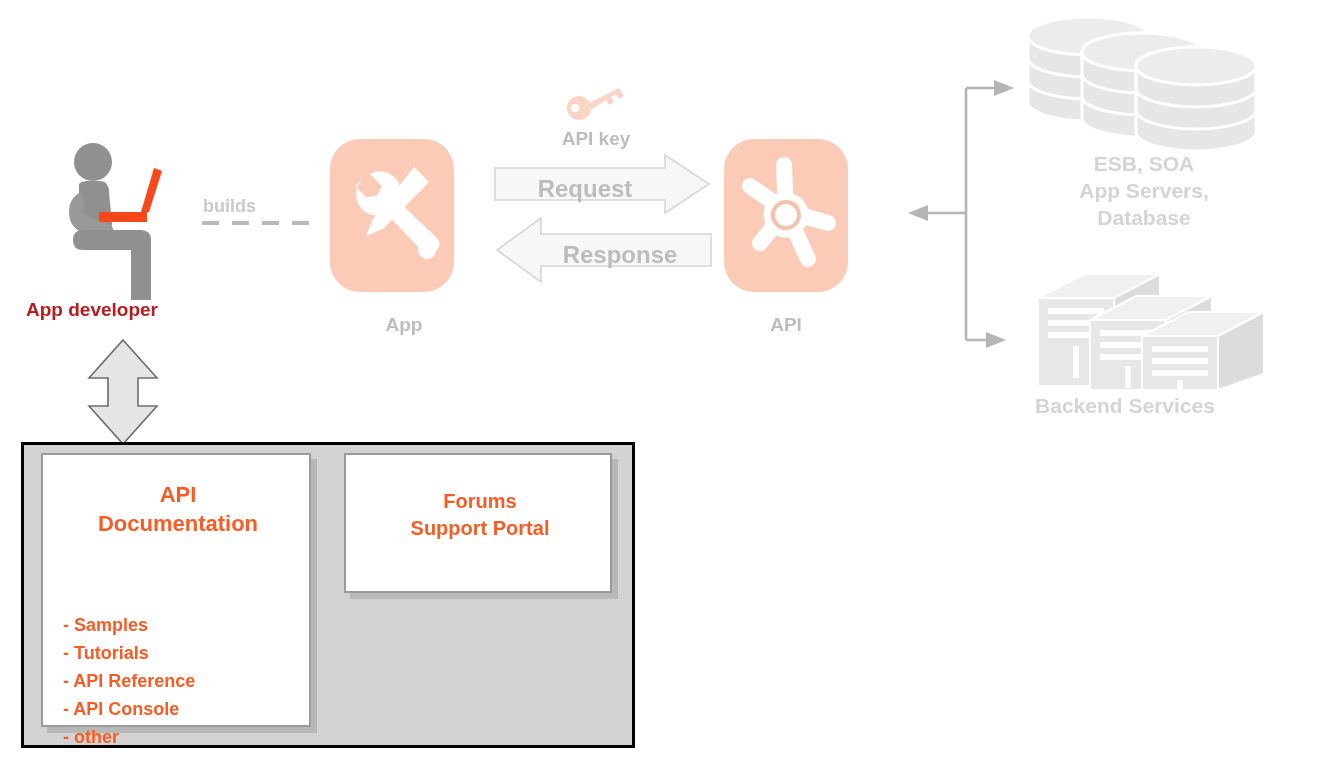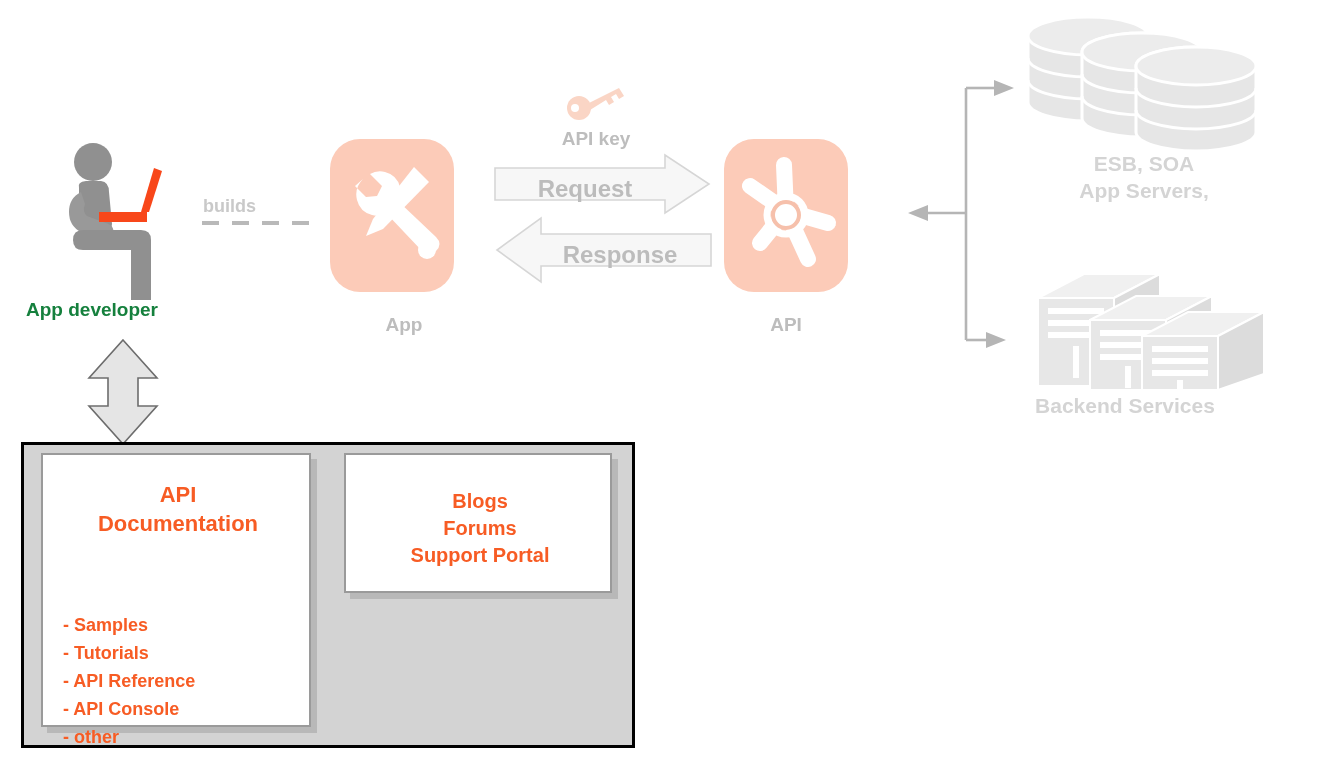--- a/index.html
+++ b/index.html
@@ -5,21 +5,21 @@
   html,body{margin:0;padding:0;background:#ffffff;}
   body{
     width:1338px;height:770px;position:relative;overflow:hidden;
     font-family:"Liberation Sans","DejaVu Sans",sans-serif;
   }
   .stage{position:absolute;left:0;top:0;width:1338px;height:770px;}
   .abs{position:absolute;}
 
   
   .lbl-dark{
-    font-size:19px;font-weight:bold;color:#15803d;
+    font-size:19px;font-weight:bold;color:#b91c1c;
     letter-spacing:0px;white-space:nowrap;
   }
   .lbl-grey{
     font-size:19px;font-weight:bold;color:#bdbdbd;
     white-space:nowrap;text-align:center;
   }
   .lbl-grey-big{
     font-size:21px;font-weight:bold;color:#d4d4d4;
     text-align:center;line-height:27px;
   }
@@ -176,20 +176,21 @@
         <path d="M112 52 a60 19 0 0 1 120 0 l0 66 a60 19 0 0 1 -120 0 Z"></path>
         <ellipse cx="172" cy="52" rx="60" ry="19" fill="#ececec"></ellipse>
         <path d="M112 74 a60 19 0 0 0 120 0" fill="none"></path>
         <path d="M112 96 a60 19 0 0 0 120 0" fill="none"></path>
       </g>
     </svg>
   </div>
   <div class="abs lbl-grey-big" style="left:1014px;top:150px;width:260px;">
     <div>ESB, SOA</div>
     <div>App Servers,</div>
+    <div>Database</div>
   </div>
 
   <div class="abs" style="left:1030px;top:262px;width:236px;height:128px;">
     <svg width="236" height="128" viewBox="0 0 236 128">
 
       <g>
         <polygon points="8,36 54,12 130,12 84,36" fill="#f0f0f0" stroke="#ffffff" stroke-width="2"></polygon>
         <polygon points="8,36 84,36 84,124 8,124" fill="#e7e7e7" stroke="#ffffff" stroke-width="2"></polygon>
         <polygon points="84,36 130,12 130,100 84,124" fill="#dcdcdc" stroke="#ffffff" stroke-width="2"></polygon>
         <g fill="#ffffff">
@@ -244,21 +245,20 @@
         <div>- Samples</div>
         <div>- Tutorials</div>
         <div>- API Reference</div>
         <div>- API Console</div>
         <div>- other</div>
       </div>
     </div>
 
     <div class="abs whitebox" style="left:320px;top:8px;width:268px;height:140px;">
       <div class="abs orange-block" style="left:0;top:33px;width:268px;">
-        <div>Blogs</div>
         <div>Forums</div>
         <div>Support Portal</div>
       </div>
     </div>
 
   </div>
 
 </div>
 
 </body></html>

